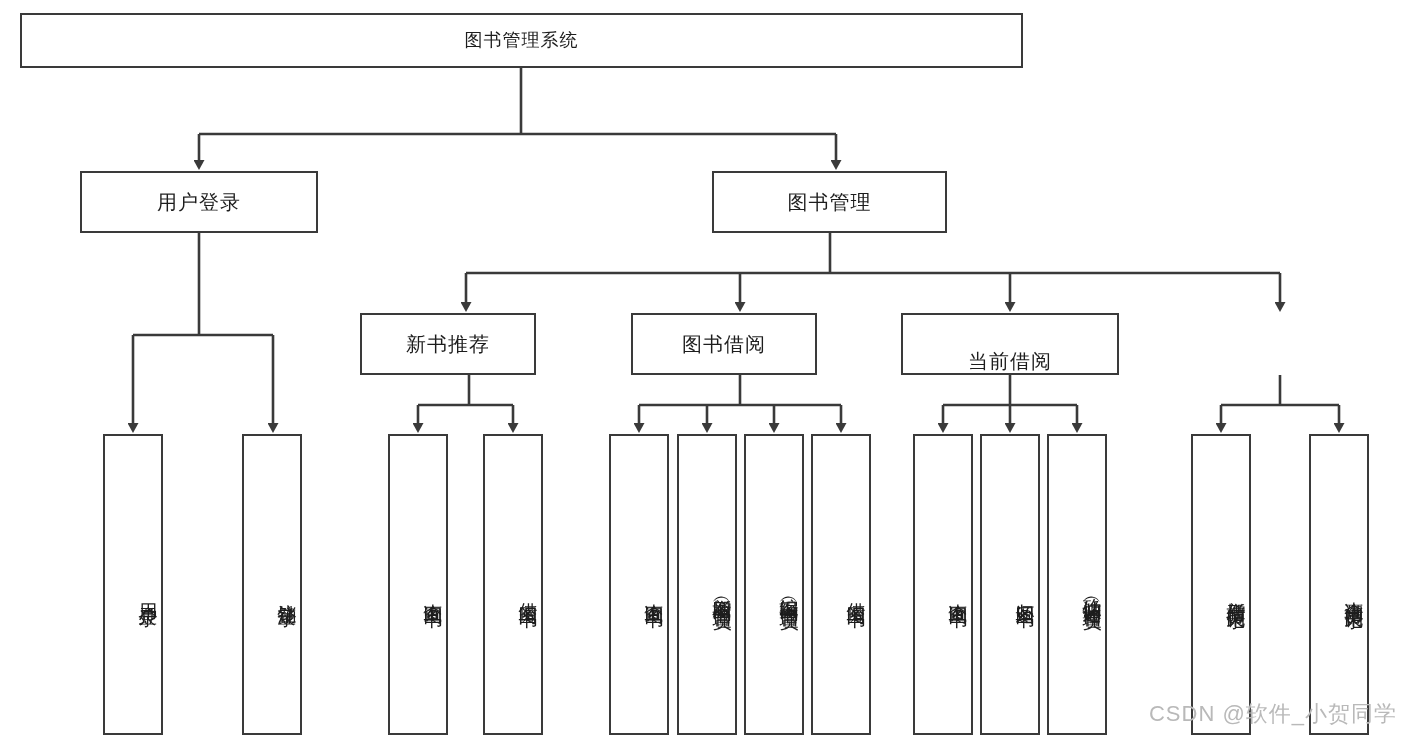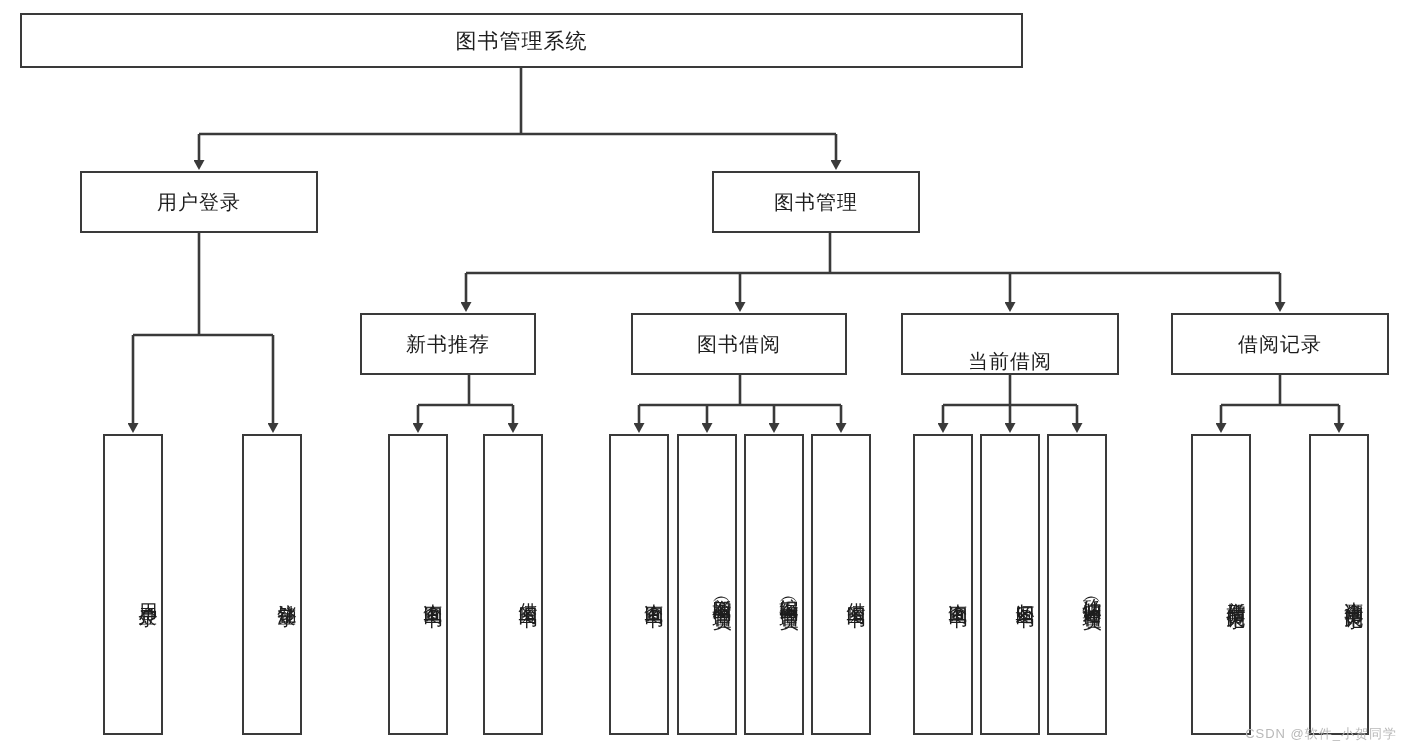--- a/index.html
+++ b/index.html
@@ -28,41 +28,41 @@
     justify-content:center;
     color:#1d1d1d;
     z-index:2;
   }
   .node.h{
     font-size:20px;
     letter-spacing:1px;
     line-height:1.2;
   }
   .node.root{
-    font-size:21px;
+    font-size:18px;
   }
   .node.v{
     font-size:19px;
     writing-mode:vertical-rl;
     text-orientation:upright;
     letter-spacing:2px;
     align-items:flex-start;
     justify-content:center;
     padding-top:14px;
   }
   .node.v .lbl{
     writing-mode:vertical-rl;
     text-orientation:upright;
     white-space:nowrap;
   }
   .watermark{
     position:absolute;
     right:8px;
-    bottom:4px;
-    font-size:13px;
+    bottom:18px;
+    font-size:22px;
     color:#b9b9b9;
     letter-spacing:1px;
     z-index:5;
     white-space:nowrap;
   }
 </style>
 </head>
 <body>
 
 <div id="diagram">
@@ -118,35 +118,32 @@
     </g>
   </svg>
 
   <div class="node h root" style="left:20px;top:13px;width:1003px;height:55px;">
     <span class="lbl">图书管理系统</span>
   </div>
 
   <div class="node h" style="left:80px;top:171px;width:238px;height:62px;">
     <span class="lbl">用户登录</span>
   </div>
-  <div class="node h" style="left:712px;top:171px;width:208px;height:62px;">
+  <div class="node h" style="left:712px;top:171px;width:235px;height:62px;">
     <span class="lbl">图书管理</span>
   </div>
 
   <div class="node h" style="left:360px;top:313px;width:176px;height:62px;">
     <span class="lbl">新书推荐</span>
   </div>
-  <div class="node h" style="left:631px;top:313px;width:216px;height:62px;">
+  <div class="node h" style="left:631px;top:313px;width:186px;height:62px;">
     <span class="lbl">图书借阅</span>
   </div>
   <div class="node h" style="left:901px;top:313px;width:218px;height:62px;align-items:flex-end;">
     <span class="lbl">当前借阅</span>
-  </div>
-  <div class="node h" style="left:1171px;top:313px;width:218px;height:62px;">
-    <span class="lbl">借阅记录</span>
   </div>
 
   <div class="node v" style="left:103px;top:434px;width:60px;height:301px;">
     <span class="lbl">用户登录</span>
   </div>
   <div class="node v" style="left:242px;top:434px;width:60px;height:301px;">
     <span class="lbl">注销登录</span>
   </div>
 
   <div class="node v" style="left:388px;top:434px;width:60px;height:301px;">

